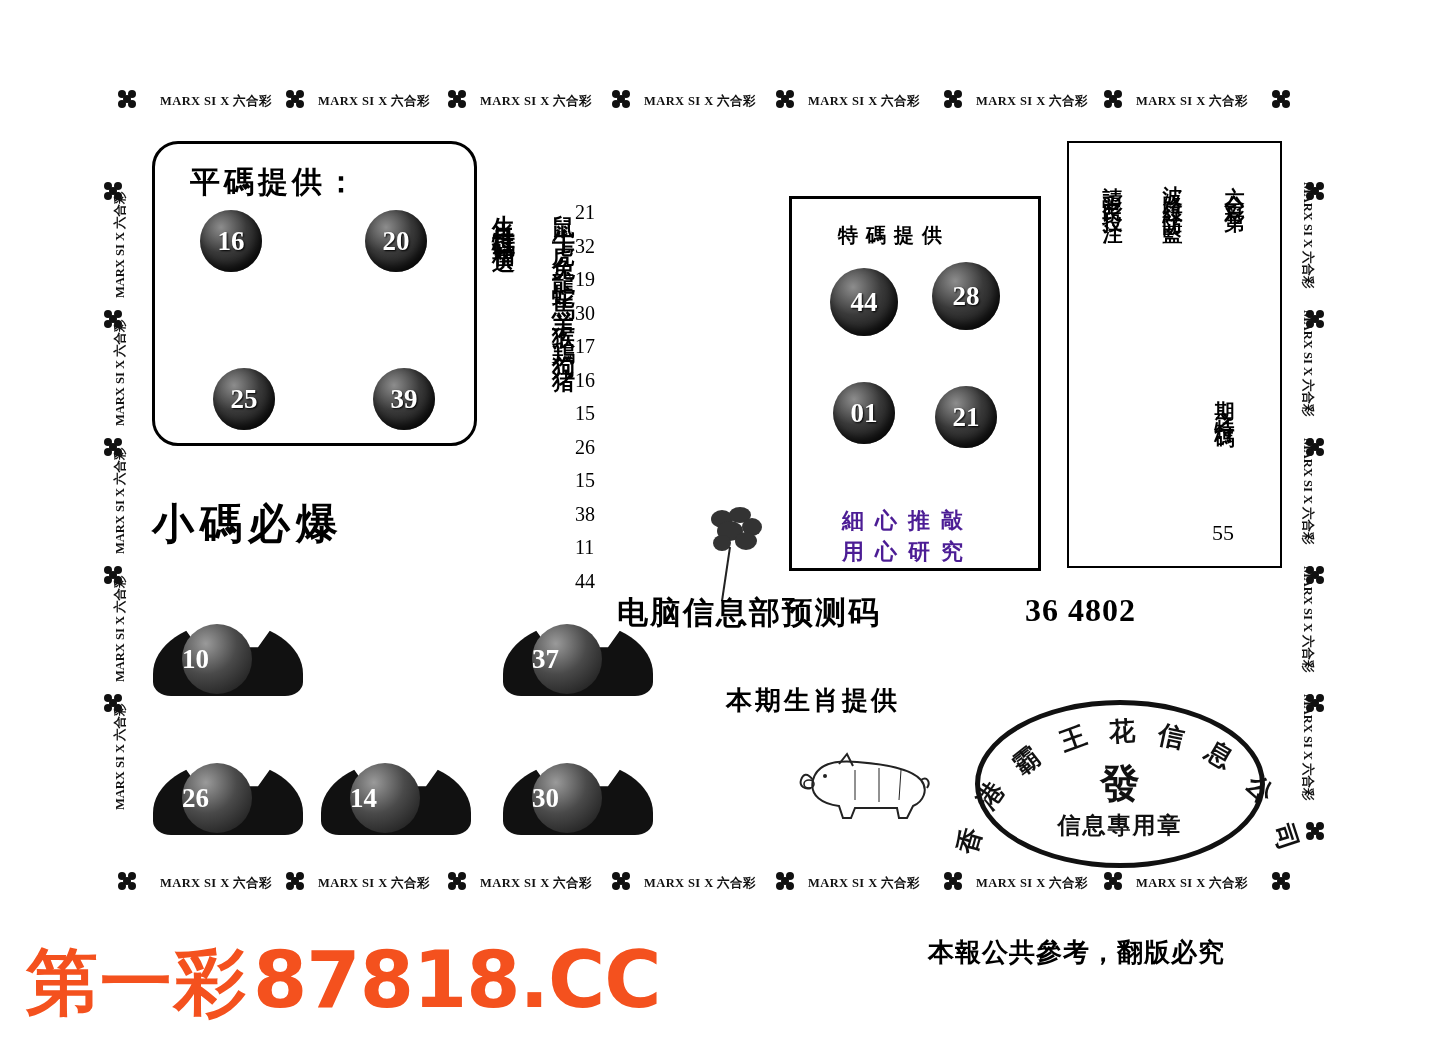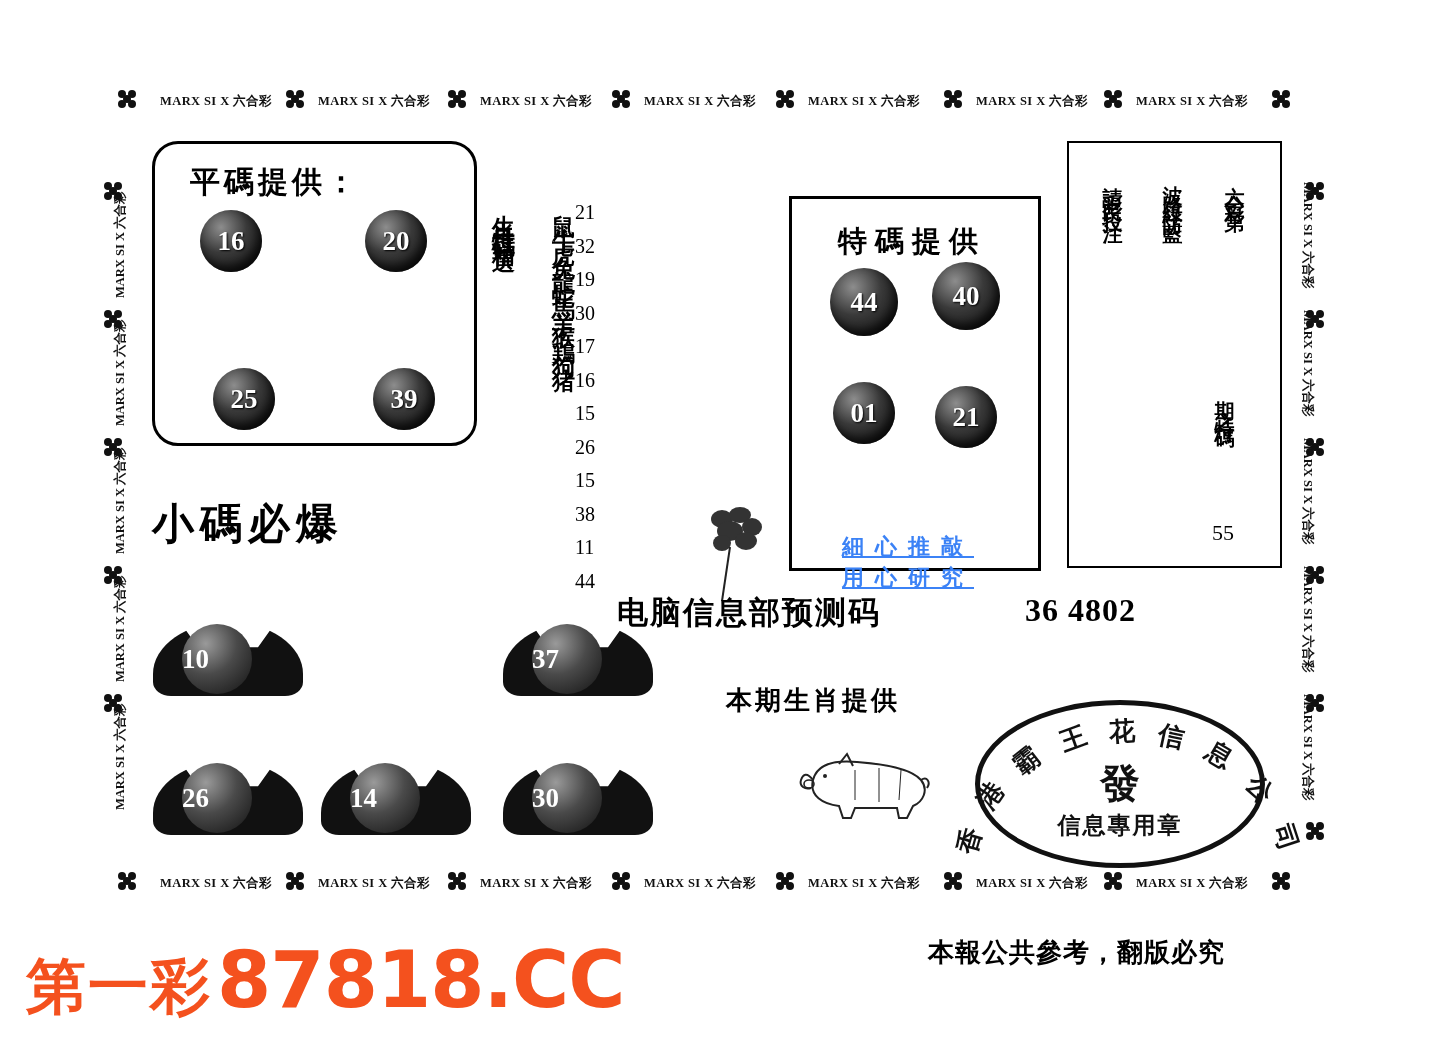--- a/index.html
+++ b/index.html
@@ -61,23 +61,23 @@
      font-family:"DejaVu Sans",sans-serif;font-weight:bold;color:#000;}
   .shengxiao-label{left:489px;top:196px;font-size:23px;letter-spacing:7px;}
   .zodiac{left:549px;top:196px;font-size:23px;letter-spacing:14px;}
   .numcol{position:absolute;left:575px;top:196px;width:36px;
      font-family:"Liberation Serif",serif;font-size:20px;line-height:33.5px;text-align:left;color:#000;}
 
   
   .temabox{position:absolute;left:789px;top:196px;width:252px;height:375px;border:3px solid #000;
      box-sizing:border-box;}
   .tematitle{position:absolute;left:838px;top:222px;font-family:"DejaVu Sans",sans-serif;
-     font-weight:bold;font-size:29px;letter-spacing:8px;color:#000;}
-  .temafoot{position:absolute;left:842px;top:531px;font-family:"DejaVu Sans",sans-serif;
-     font-weight:bold;font-size:22px;color:#3b82f6;line-height:31px;letter-spacing:11px;text-decoration:underline;}
+     font-weight:bold;font-size:20px;letter-spacing:8px;color:#000;}
+  .temafoot{position:absolute;left:842px;top:505px;font-family:"DejaVu Sans",sans-serif;
+     font-weight:bold;font-size:22px;color:#4c1d95;line-height:31px;letter-spacing:11px;}
 
   
   .rightbox{position:absolute;left:1067px;top:141px;width:215px;height:427px;border:2px solid #000;
      box-sizing:border-box;}
   .rcol{position:absolute;writing-mode:vertical-rl;text-orientation:upright;
      font-family:"DejaVu Sans",sans-serif;font-weight:bold;font-size:20px;letter-spacing:9px;color:#000;}
   .rnum{position:absolute;left:1212px;top:520px;font-family:"Liberation Serif",serif;font-size:22px;color:#000;}
 
   .pred{position:absolute;left:617px;top:592px;font-family:"DejaVu Sans",sans-serif;
      font-weight:bold;font-size:31px;letter-spacing:2px;color:#000;}
@@ -95,21 +95,21 @@
      font-size:26px;color:#111;transform-origin:50% 72px;}
   .stamp .fa{position:absolute;left:0;top:56px;width:290px;text-align:center;
      font-family:"DejaVu Sans",sans-serif;font-weight:bold;font-size:40px;color:#111;}
   .stamp .sub{position:absolute;left:0;top:110px;width:290px;text-align:center;
      font-family:"DejaVu Sans",sans-serif;font-weight:bold;font-size:23px;letter-spacing:2px;color:#111;}
 
   .footnote{position:absolute;left:928px;top:935px;font-family:"DejaVu Sans",sans-serif;
      font-weight:bold;font-size:26px;letter-spacing:1px;color:#000;}
 
   .bottombar{position:absolute;left:26px;top:935px;}
-  .bb-cn{font-family:"DejaVu Sans",sans-serif;font-weight:bold;font-size:60px;color:#f4511e;letter-spacing:2px;}
+  .bb-cn{font-family:"DejaVu Sans",sans-serif;font-weight:bold;font-size:72px;color:#f4511e;letter-spacing:2px;}
   .bb-url{font-family:"DejaVu Sans",sans-serif;font-weight:bold;font-size:78px;color:#f4511e;letter-spacing:-1px;}
 
   
   .pig{position:absolute;left:795px;top:750px;width:140px;height:72px;}
 
   
   .cluster{position:absolute;left:700px;top:505px;width:74px;height:100px;}
 </style>
 </head>
 <body>
@@ -401,21 +401,21 @@
     <div>11</div>
     <div>44</div>
   </div>
 
   <div class="temabox"></div>
   <div class="tematitle">特碼提供</div>
   <div class="ball" style="left:830px;top:268px;width:68px;height:68px;">
       <b style="width:68px;height:68px;line-height:68px;">44</b>
     </div>
   <div class="ball" style="left:932px;top:262px;width:68px;height:68px;">
-      <b style="width:68px;height:68px;line-height:68px;">40</b>
+      <b style="width:68px;height:68px;line-height:68px;">28</b>
     </div>
   <div class="ball" style="left:833px;top:382px;width:62px;height:62px;">
       <b>01</b>
     </div>
   <div class="ball" style="left:935px;top:386px;width:62px;height:62px;">
       <b>21</b>
     </div>
   <div class="temafoot">
     <div>細心推敲</div>
     <div>用心研究</div>

